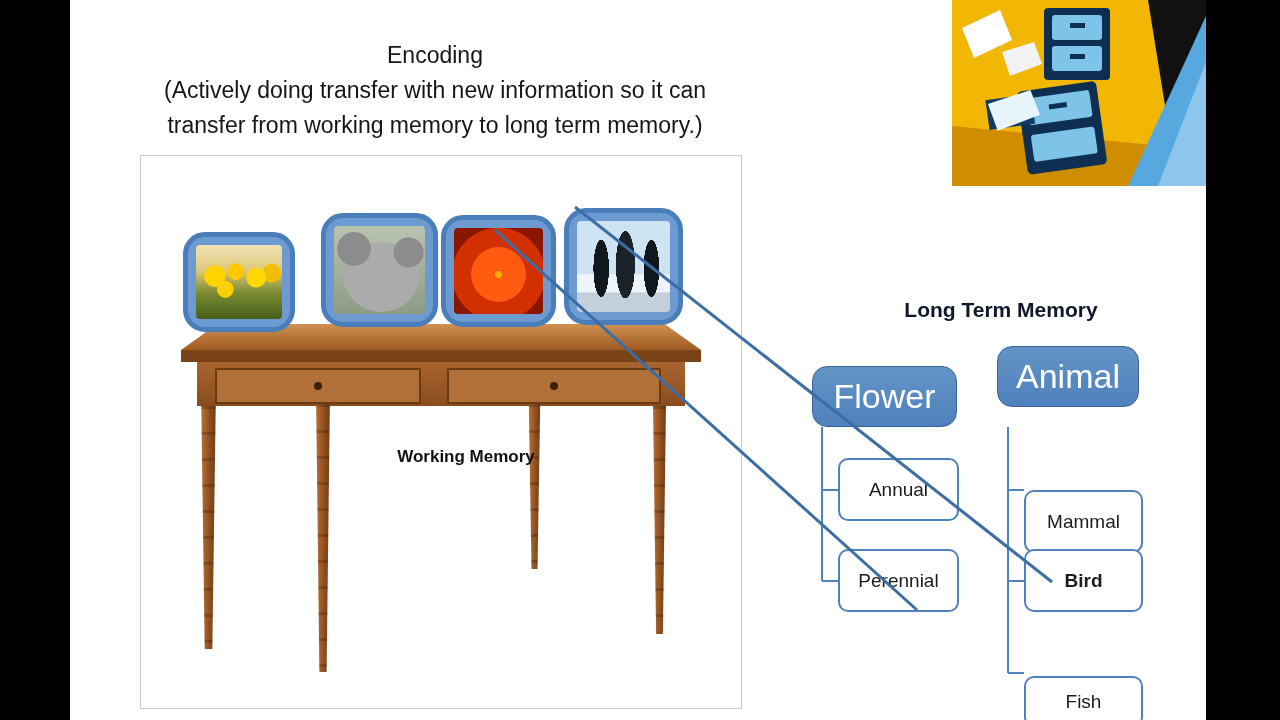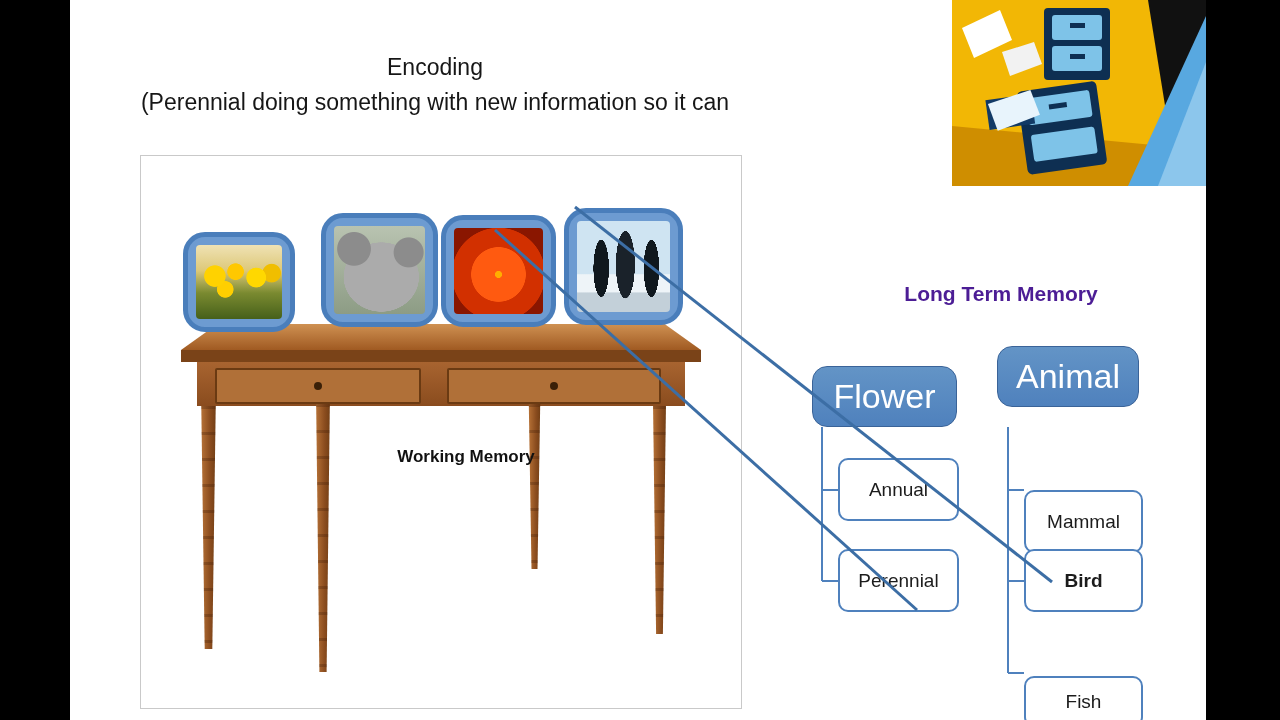--- a/index.html
+++ b/index.html
@@ -2,21 +2,21 @@
 <html><head>
 <meta charset="utf-8">
 <style>
   html,body{margin:0;padding:0;background:#fff;}
   .stage{position:relative;width:1280px;height:720px;background:#fff;overflow:hidden;
          font-family:"Liberation Sans",sans-serif;color:#1a1a1a;}
   .bar{position:absolute;top:0;height:720px;background:#000;}
   .bar.left{left:0;width:70px;}
   .bar.right{right:0;width:74px;}
 
-  .title-block{position:absolute;left:85px;top:50px;width:700px;text-align:center;
+  .title-block{position:absolute;left:85px;top:38px;width:700px;text-align:center;
                font-size:23px;line-height:35px;color:#161616;}
 
   .wm-box{position:absolute;left:140px;top:155px;width:600px;height:552px;
           border:1px solid #c9c9c9;background:#fff;}
 
   
   .desk-top{position:absolute;left:40px;top:168px;width:520px;height:26px;
             background:linear-gradient(#cf9152,#a05a22);
             clip-path:polygon(7% 0,93% 0,100% 100%,0 100%);}
   .desk-edge{position:absolute;left:40px;top:194px;width:520px;height:12px;background:#7a4318;}
@@ -71,22 +71,22 @@
      radial-gradient(ellipse 4% 22% at 29% 58%, #f2f5f7 0 90%, rgba(0,0,0,0) 91%),
      radial-gradient(ellipse 5% 26% at 55% 54%, #f2f5f7 0 90%, rgba(0,0,0,0) 91%),
      linear-gradient(to bottom,#cfe4f2 0 58%, #eef4f8 59% 78%, #c3d0d9 79% 100%);}
 
   .wm-label{position:absolute;left:160px;top:291px;width:330px;text-align:center;
             font-weight:bold;font-size:17px;color:#111;}
 
   
   .filing{position:absolute;left:952px;top:0;width:254px;height:186px;}
 
-  .ltm-label{position:absolute;left:870px;top:282px;width:262px;text-align:center;
-             font-weight:bold;font-size:21px;color:#4c1d95;}
+  .ltm-label{position:absolute;left:870px;top:298px;width:262px;text-align:center;
+             font-weight:bold;font-size:21px;color:#0f172a;}
 
   .cat{position:absolute;background:linear-gradient(#6394c6,#4f81bd);border:1px solid #3a6398;
        border-radius:15px;color:#fff;font-size:34px;display:flex;align-items:center;
        justify-content:center;box-sizing:border-box;}
   .cat.flower{left:812px;top:366px;width:145px;height:61px;}
   .cat.animal{left:997px;top:346px;width:142px;height:61px;}
 
   .leaf{position:absolute;background:#fff;border:2px solid #4f81bd;border-radius:10px;
         font-size:19px;color:#1c1c1c;display:flex;align-items:center;justify-content:center;
         box-sizing:border-box;}
@@ -101,21 +101,22 @@
 </head>
 <body>
 
 <div class="stage">
 
   <div class="bar left"></div>
   <div class="bar right"></div>
 
   <div class="title-block">
     <div>Encoding</div>
-    <div>(Perennial doing something with new information so it can</div>
+    <div>(Actively doing transfer with new information so it can</div>
+    <div>transfer from working memory to long term memory.)</div>
   </div>
 
   <div class="wm-box">
 
     <div>
       <div class="desk-top"></div>
       <div class="desk-edge"></div>
       <div class="desk-apron"></div>
       <div class="drawer left">
         <div class="knob"></div>

